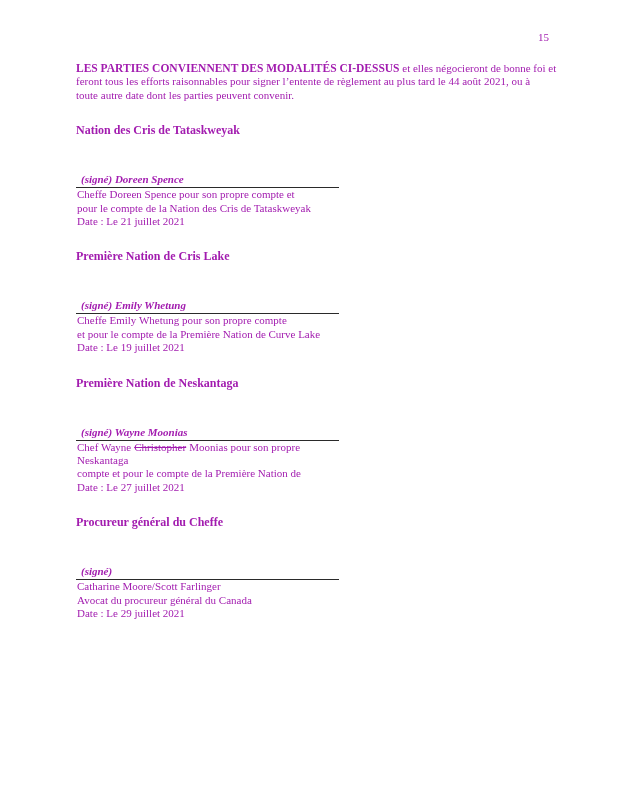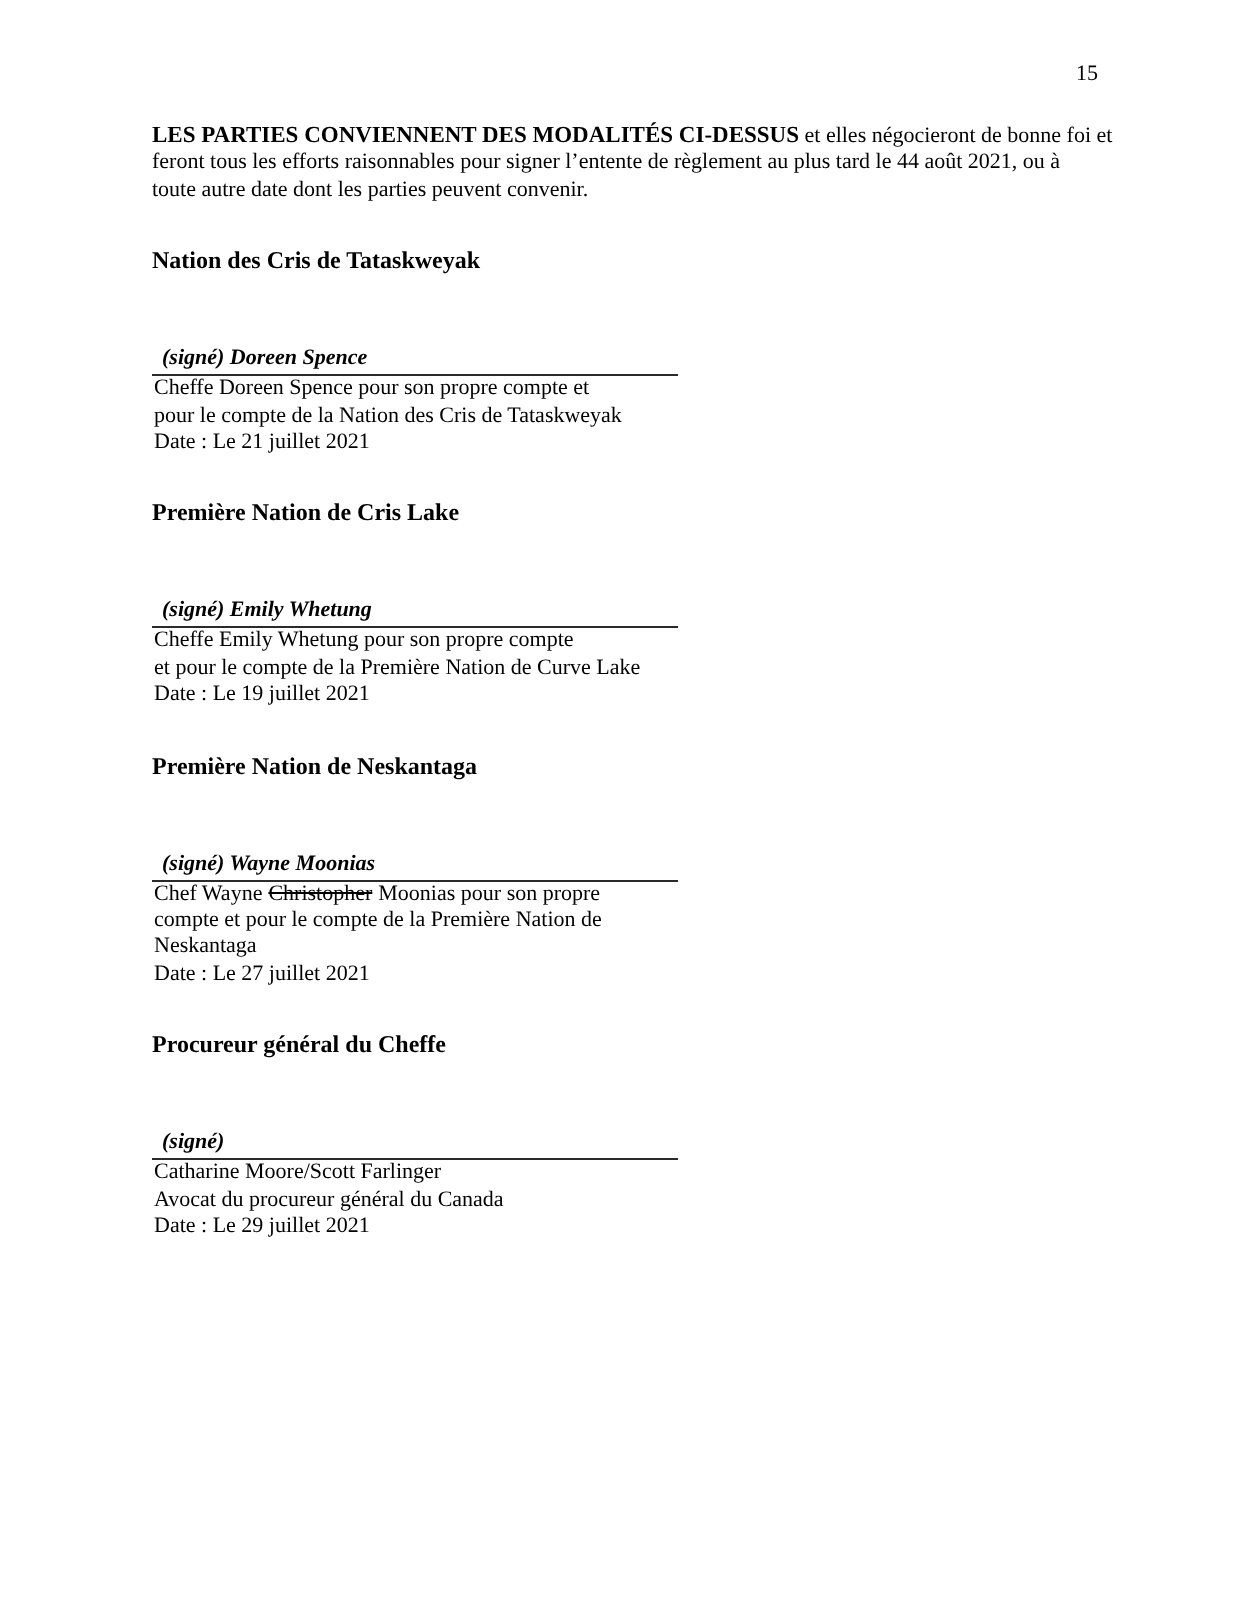--- a/index.html
+++ b/index.html
@@ -5,21 +5,21 @@
   * { margin: 0; padding: 0; box-sizing: border-box; }
   html, body { background: #ffffff; }
   body {
     width: 624px; height: 808px;
     font-family: "Liberation Serif", "DejaVu Serif", serif;
   }
   .page {
     position: relative;
     width: 624px; height: 808px;
     background: #ffffff;
-    color: #000000;
+    color: #a21caf;
     overflow: hidden;
   }
   .content { padding: 31px 75px 0 76px; }
 
   .page-number {
     text-align: right;
     font-size: 11px;
     line-height: 13px;
   }
 
@@ -89,22 +89,22 @@
       <div class="cap-line">et pour le compte de la Première Nation de Curve Lake</div>
       <div class="cap-line">Date : Le 19 juillet 2021</div>
     </section>
 
     <section class="sig-block">
       <h2 class="party">Première Nation de Neskantaga</h2>
       <div class="sig-line">
         <span>(signé) Wayne Moonias</span>
       </div>
       <div class="cap-line"><span>Chef Wayne</span><span class="struck">Christopher</span><span>Moonias pour son propre</span></div>
+      <div class="cap-line">Neskantaga</div>
       <div class="cap-line">compte et pour le compte de la Première Nation de</div>
-      <div class="cap-line">Neskantaga</div>
       <div class="cap-line">Date : Le 27 juillet 2021</div>
     </section>
 
     <section class="sig-block">
       <h2 class="party">Procureur général du Cheffe</h2>
       <div class="sig-line">
         <span>(signé)</span>
       </div>
       <div class="cap-line">Catharine Moore/Scott Farlinger</div>
       <div class="cap-line">Avocat du procureur général du Canada</div>

